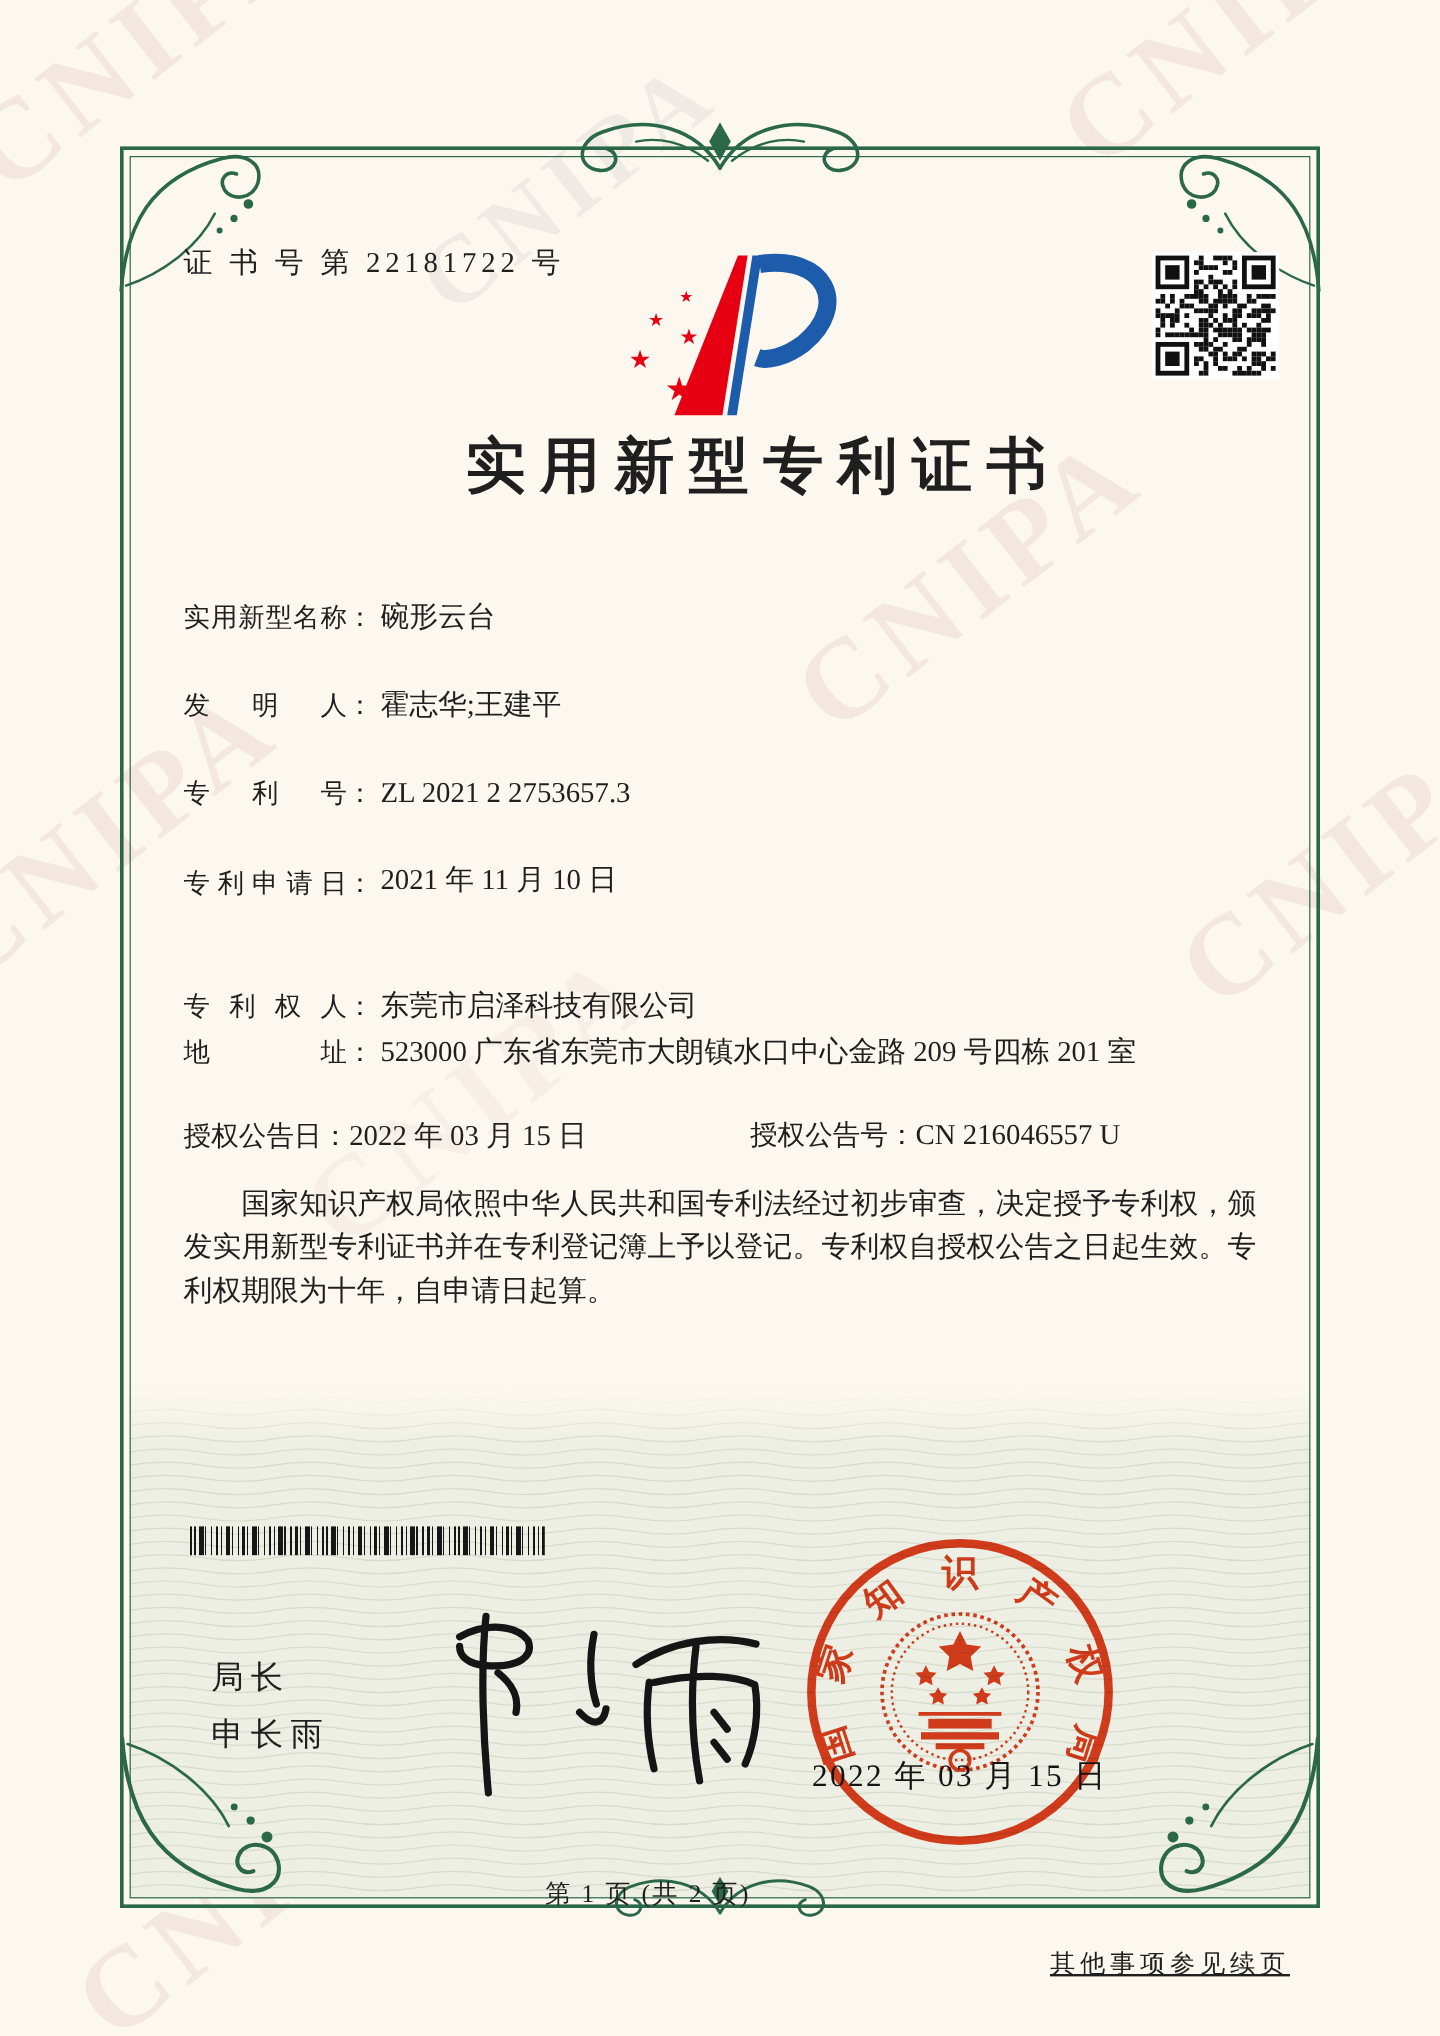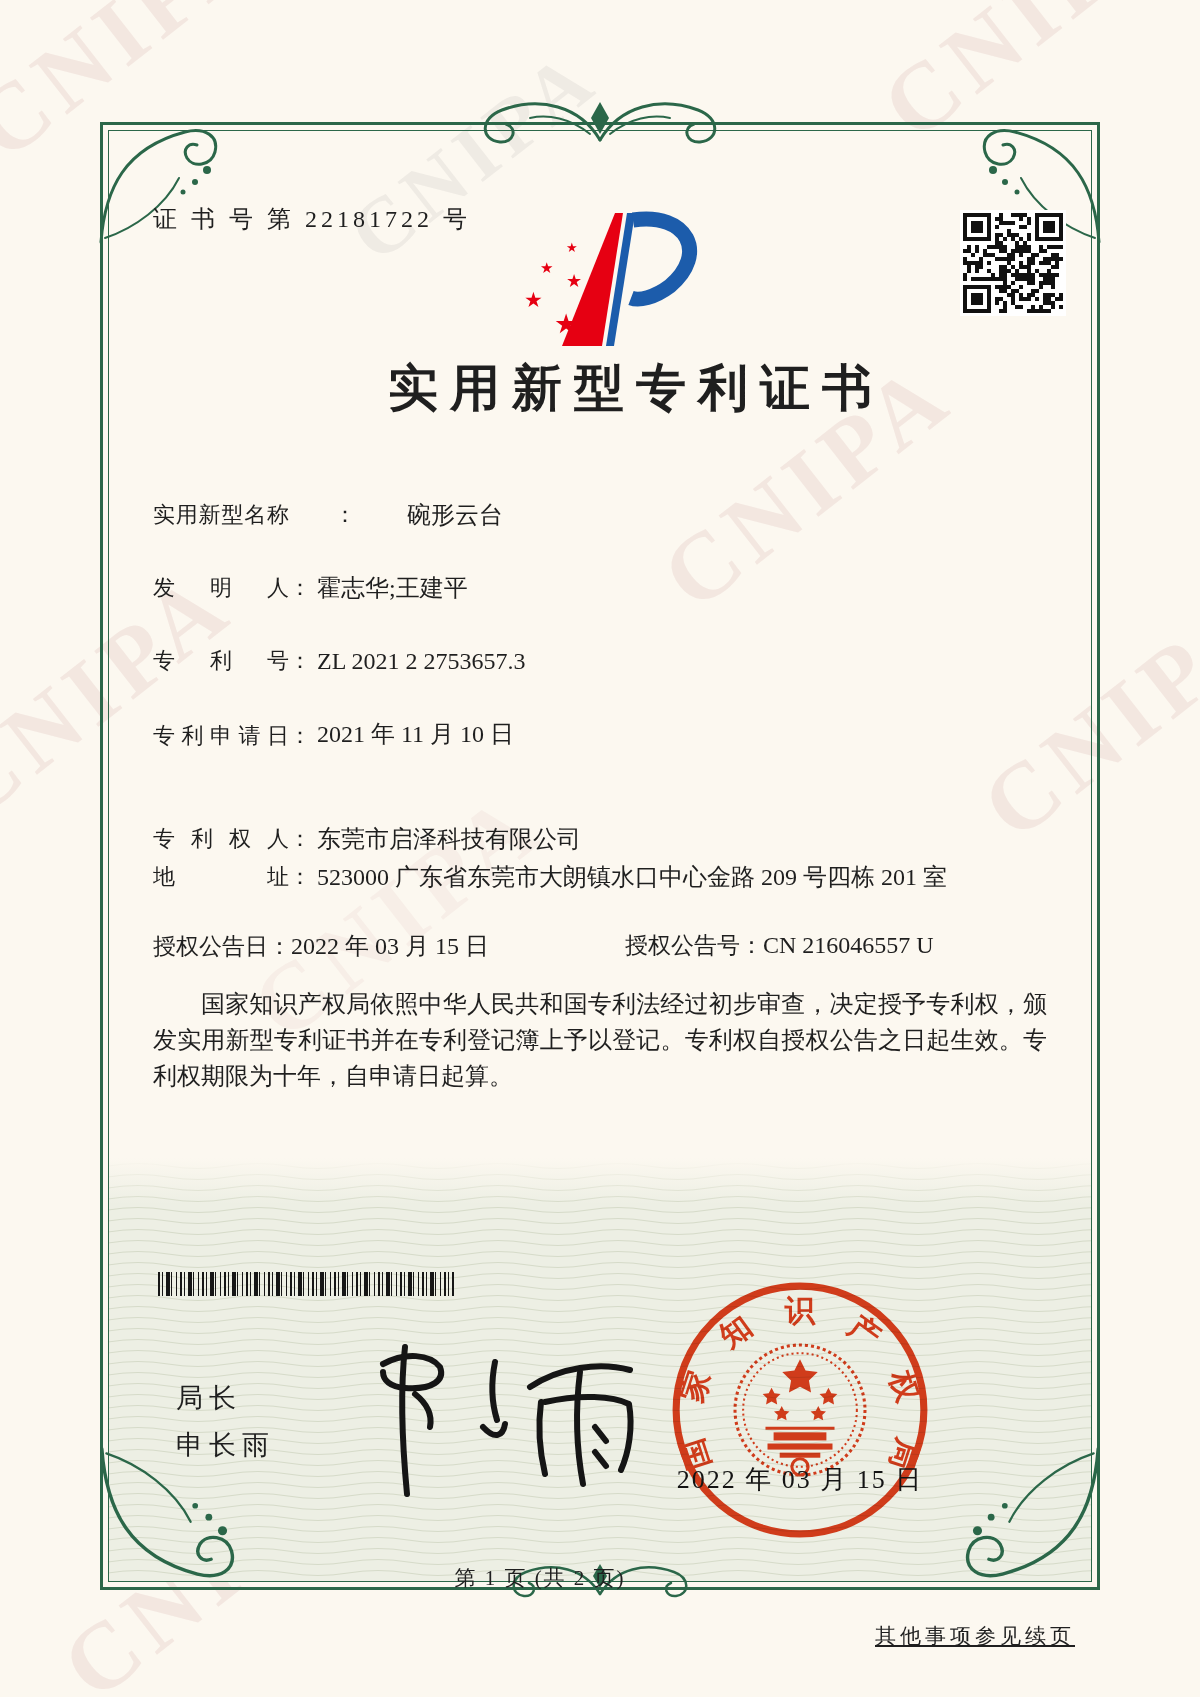--- a/index.html
+++ b/index.html
@@ -431,21 +431,21 @@
       <rect x="75" y="3" width="28" height="28" fill="#111"></rect>
       <rect x="79" y="7" width="20" height="20" fill="#fff"></rect>
       <rect x="83" y="11" width="12" height="12" fill="#111"></rect>
       <rect x="3" y="75" width="28" height="28" fill="#111"></rect>
       <rect x="7" y="79" width="20" height="20" fill="#fff"></rect>
       <rect x="11" y="83" width="12" height="12" fill="#111"></rect>
     </svg>
 
   <div class="title">实用新型专利证书</div>
 
-  <div class="frow" style="top:498px;gap:45px;">
+  <div class="frow" style="top:498px;">
     <span class="flabel">实用新型名称</span>
     <span class="fcolon">：</span>
     <span class="fvalue">碗形云台</span>
   </div>
   <div class="frow" style="top:571px;">
     <span class="flabel">发明人</span>
     <span class="fcolon">：</span>
     <span class="fvalue">霍志华;王建平</span>
   </div>
   <div class="frow" style="top:644px;">

